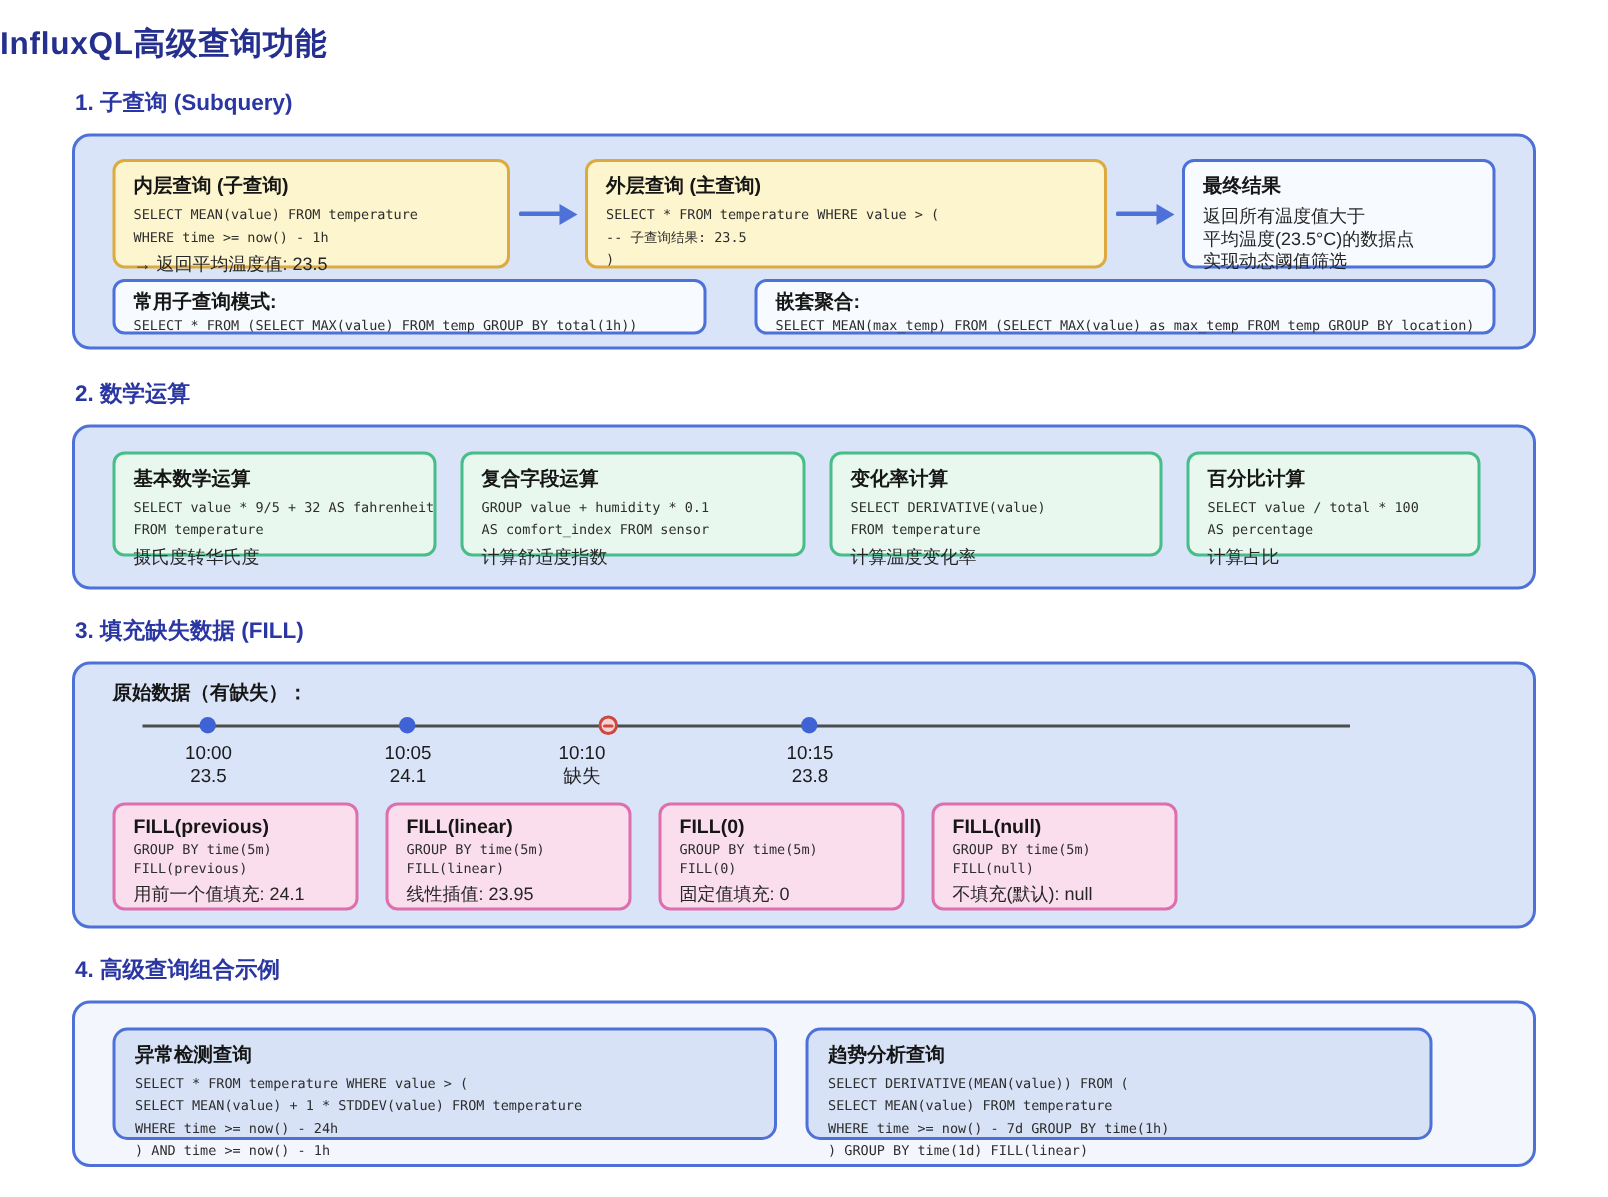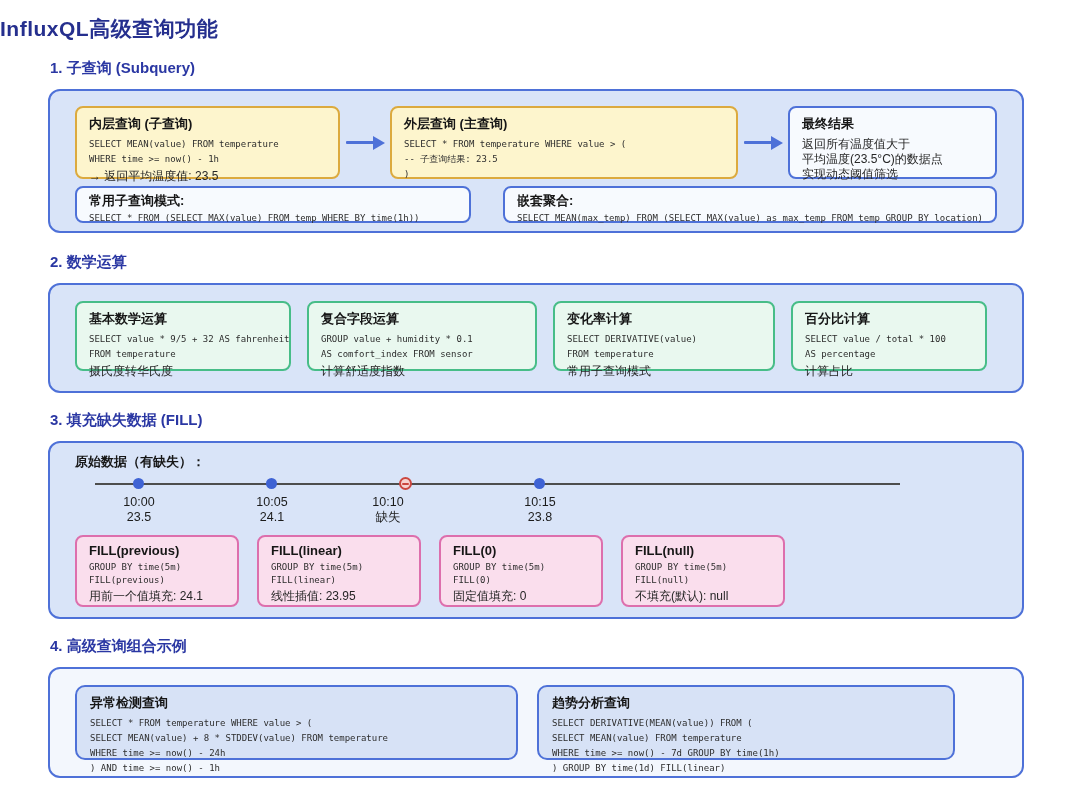--- a/index.html
+++ b/index.html
@@ -97,21 +97,21 @@
       <div class="wbox resultbox">
         <div class="card-title">最终结果</div>
         <div class="note">返回所有温度值大于</div>
         <div class="note">平均温度(23.5°C)的数据点</div>
         <div class="note">实现动态阈值筛选</div>
       </div>
     </div>
     <div class="row2">
       <div class="wbox patternbox pb1">
         <div class="card-title">常用子查询模式:</div>
-        <div class="code">SELECT * FROM (SELECT MAX(value) FROM temp WHERE BY time(1h))</div>
+        <div class="code">SELECT * FROM (SELECT MAX(value) FROM temp GROUP BY total(1h))</div>
       </div>
       <div class="wbox patternbox pb2">
         <div class="card-title">嵌套聚合:</div>
         <div class="code">SELECT MEAN(max_temp) FROM (SELECT MAX(value) as max_temp FROM temp GROUP BY location)</div>
       </div>
     </div>
   </div>
 
   <div class="sec-heading s2">2. 数学运算</div>
   <div class="container c2">
@@ -125,21 +125,21 @@
       <div class="gcard g2">
         <div class="card-title">复合字段运算</div>
         <div class="code">GROUP value + humidity * 0.1</div>
         <div class="code">AS comfort_index FROM sensor</div>
         <div class="note">计算舒适度指数</div>
       </div>
       <div class="gcard g3">
         <div class="card-title">变化率计算</div>
         <div class="code">SELECT DERIVATIVE(value)</div>
         <div class="code">FROM temperature</div>
-        <div class="note">常用子查询模式</div>
+        <div class="note">计算温度变化率</div>
       </div>
       <div class="gcard g4">
         <div class="card-title">百分比计算</div>
         <div class="code">SELECT value / total * 100</div>
         <div class="code">AS percentage</div>
         <div class="note">计算占比</div>
       </div>
     </div>
   </div>
 
@@ -196,21 +196,21 @@
       </div>
     </div>
   </div>
 
   <div class="sec-heading s4">4. 高级查询组合示例</div>
   <div class="container c4">
     <div class="bcards">
       <div class="bcard bc1">
         <div class="card-title">异常检测查询</div>
         <div class="code">SELECT * FROM temperature WHERE value &gt; (</div>
-        <div class="code">SELECT MEAN(value) + 8 * STDDEV(value) FROM temperature</div>
+        <div class="code">SELECT MEAN(value) + 1 * STDDEV(value) FROM temperature</div>
         <div class="code">WHERE time &gt;= now() - 24h</div>
         <div class="code">) AND time &gt;= now() - 1h</div>
       </div>
       <div class="bcard bc2">
         <div class="card-title">趋势分析查询</div>
         <div class="code">SELECT DERIVATIVE(MEAN(value)) FROM (</div>
         <div class="code">SELECT MEAN(value) FROM temperature</div>
         <div class="code">WHERE time &gt;= now() - 7d GROUP BY time(1h)</div>
         <div class="code">) GROUP BY time(1d) FILL(linear)</div>
       </div>

